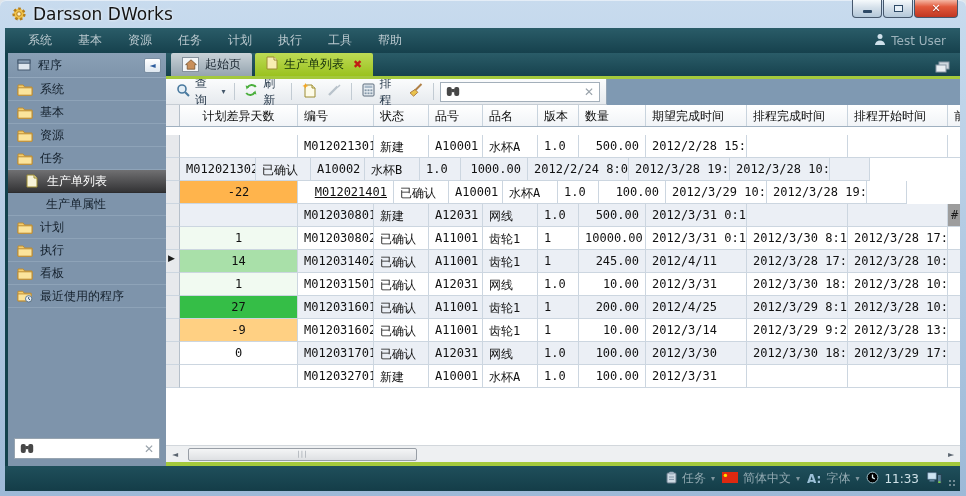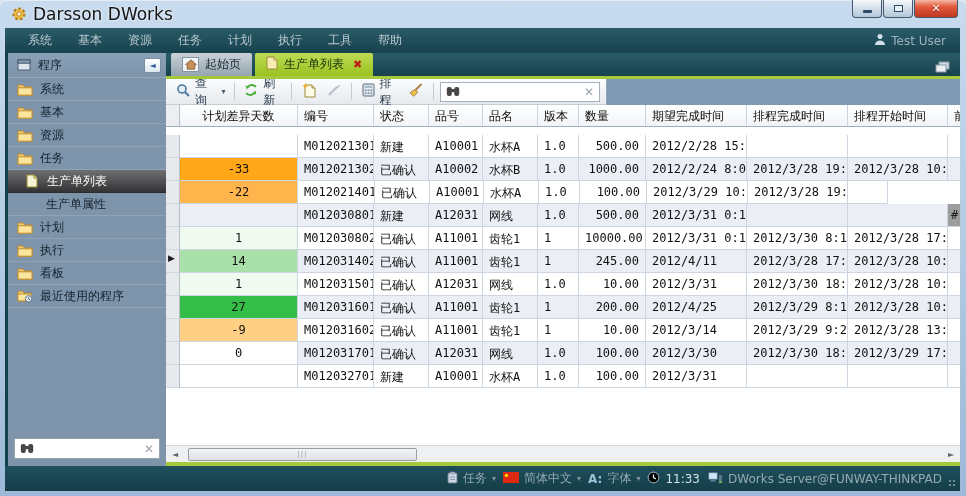--- a/index.html
+++ b/index.html
@@ -398,36 +398,35 @@
               <div class="td" style="width: 55px; text-align: left;">水杯A</div>
               <div class="td" style="width: 41px; text-align: left;">1.0</div>
               <div class="td" style="width: 67px; text-align: right;">500.00</div>
               <div class="td" style="width: 101px; text-align: left;">2012/2/28 15:00</div>
               <div class="td" style="width: 101px; text-align: left;"></div>
               <div class="td" style="width: 100px; text-align: left;"></div>
               <div class="td extra" style="width: 40px;"></div>
             </div>
             <div class="tr alt">
               <div class="td ind"></div>
-              <div class="td diff" style="width: 118px; background: rgb(255, 167, 25);">-33</div>
               <div class="td" style="width: 76px; text-align: left;">M012021302</div>
               <div class="td" style="width: 55px; text-align: left;">已确认</div>
               <div class="td" style="width: 54px; text-align: left;">A10002</div>
               <div class="td" style="width: 55px; text-align: left;">水杯B</div>
               <div class="td" style="width: 41px; text-align: left;">1.0</div>
               <div class="td" style="width: 67px; text-align: right;">1000.00</div>
               <div class="td" style="width: 101px; text-align: left;">2012/2/24 8:00</div>
               <div class="td" style="width: 101px; text-align: left;">2012/3/28 19:10</div>
               <div class="td" style="width: 100px; text-align: left;">2012/3/28 10:52</div>
               <div class="td extra" style="width: 40px;"></div>
             </div>
             <div class="tr">
               <div class="td ind"></div>
               <div class="td diff" style="width: 118px; background: rgb(255, 180, 76);">-22</div>
-              <div class="td" style="width: 77px; text-align: left;">M012021401</div>
+              <div class="td" style="width: 96px; text-align: right; text-decoration: underline;">M012021401</div>
               <div class="td" style="width: 55px; text-align: left;">已确认</div>
               <div class="td" style="width: 54px; text-align: left;">A10001</div>
               <div class="td" style="width: 55px; text-align: left;">水杯A</div>
               <div class="td" style="width: 41px; text-align: left;">1.0</div>
               <div class="td" style="width: 67px; text-align: right;">100.00</div>
               <div class="td" style="width: 101px; text-align: left;">2012/3/29 10:20</div>
               <div class="td" style="width: 100px; text-align: left;">2012/3/28 19:10</div>
               <div class="td extra" style="width: 40px;"></div>
             </div>
             <div class="tr alt">
@@ -594,17 +593,16 @@
     <div class="status-group">
       <span>
         <svg width="16" height="13" viewBox="0 0 16 13">
           <rect x="1" y="1" width="10" height="8" rx="1" fill="#7fa6c0" stroke="#24404f"></rect>
           <rect x="2.2" y="2.2" width="7.6" height="5.6" fill="#cfe4f2"></rect>
           <rect x="3.5" y="9" width="5" height="1.6" fill="#5b7f97"></rect>
           <rect x="11.5" y="3.5" width="3.8" height="9" fill="#5b7f97" stroke="#24404f"></rect>
           <rect x="12.4" y="10.6" width="2" height="1.1" fill="#7cfc00"></rect>
         </svg>
       </span>
-      <span>DWorks Server@FUNWAY-THINKPAD</span>
     </div>
     <span class="grip"></span>
   </div>
 </div>
 
 </body></html>

